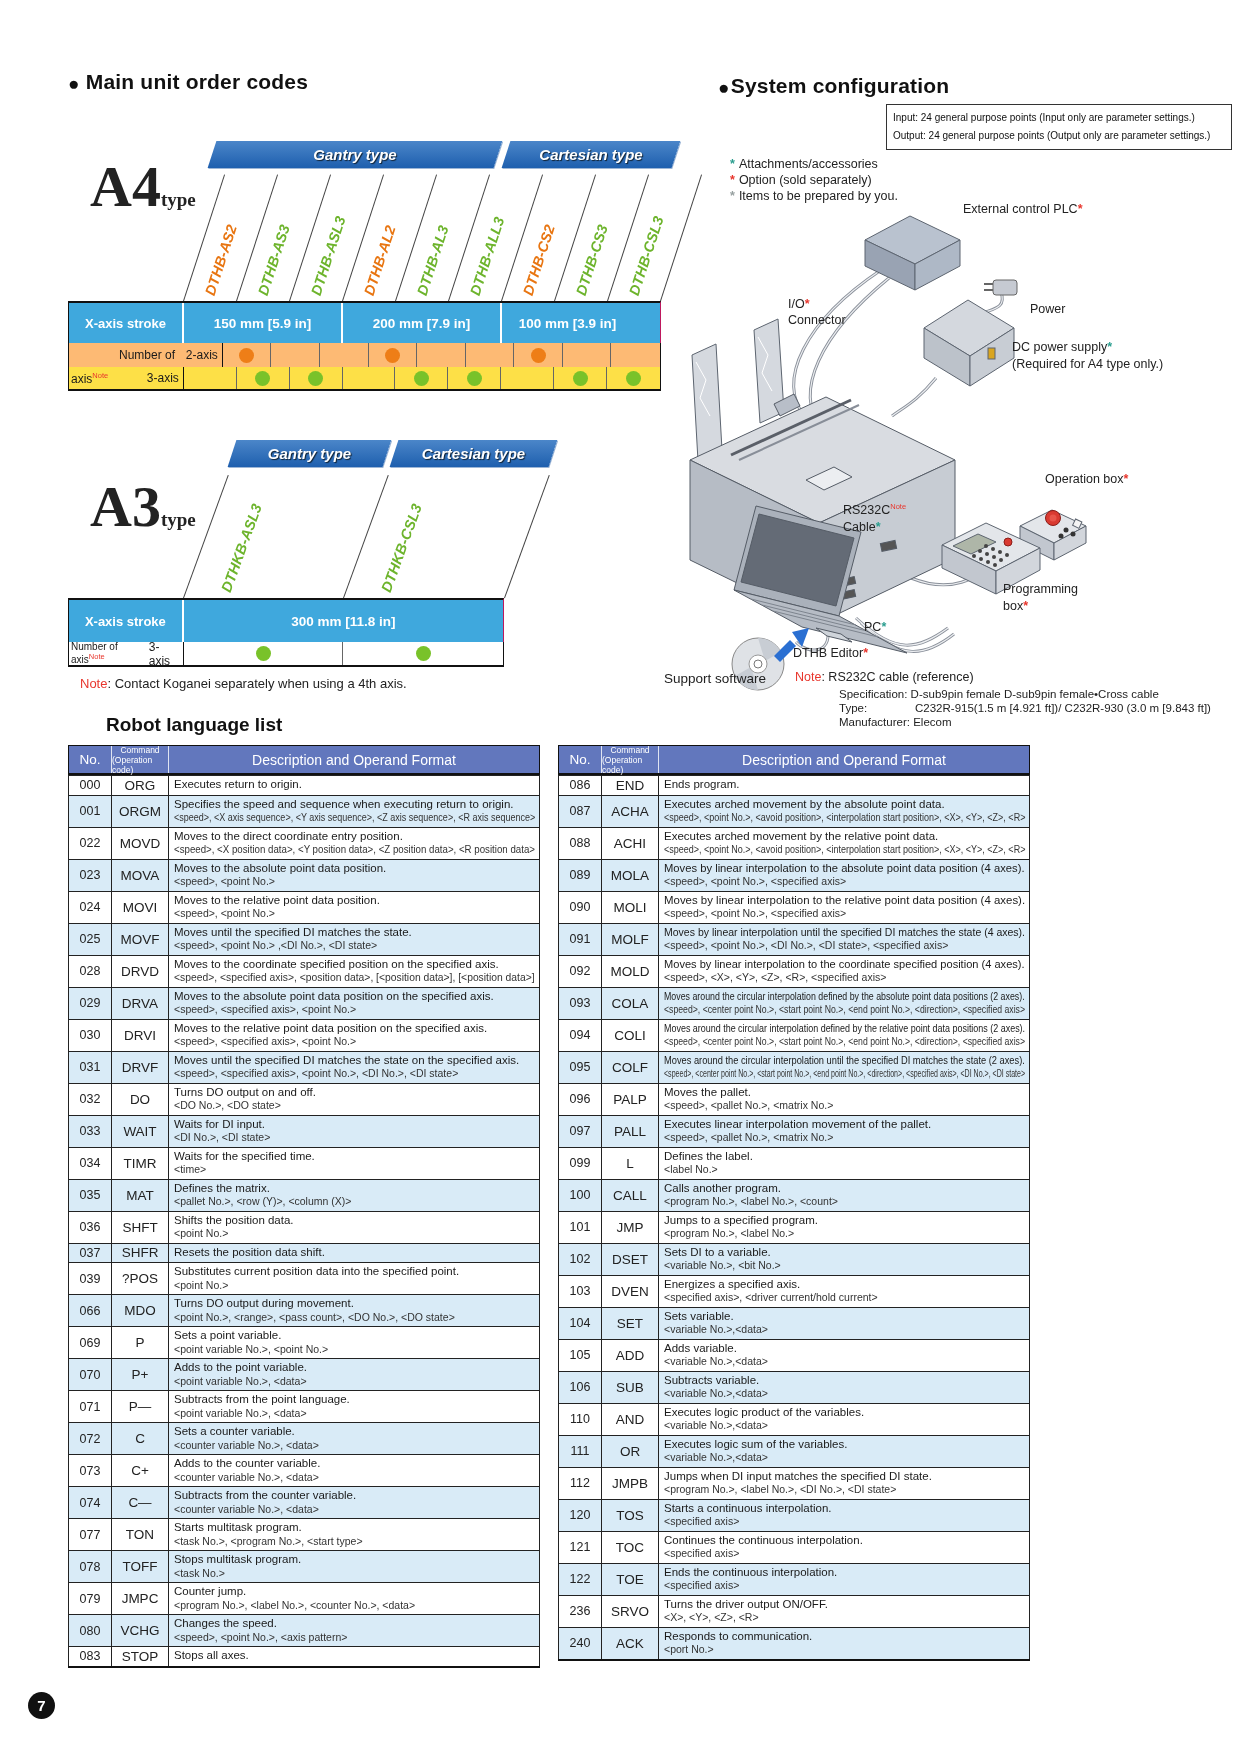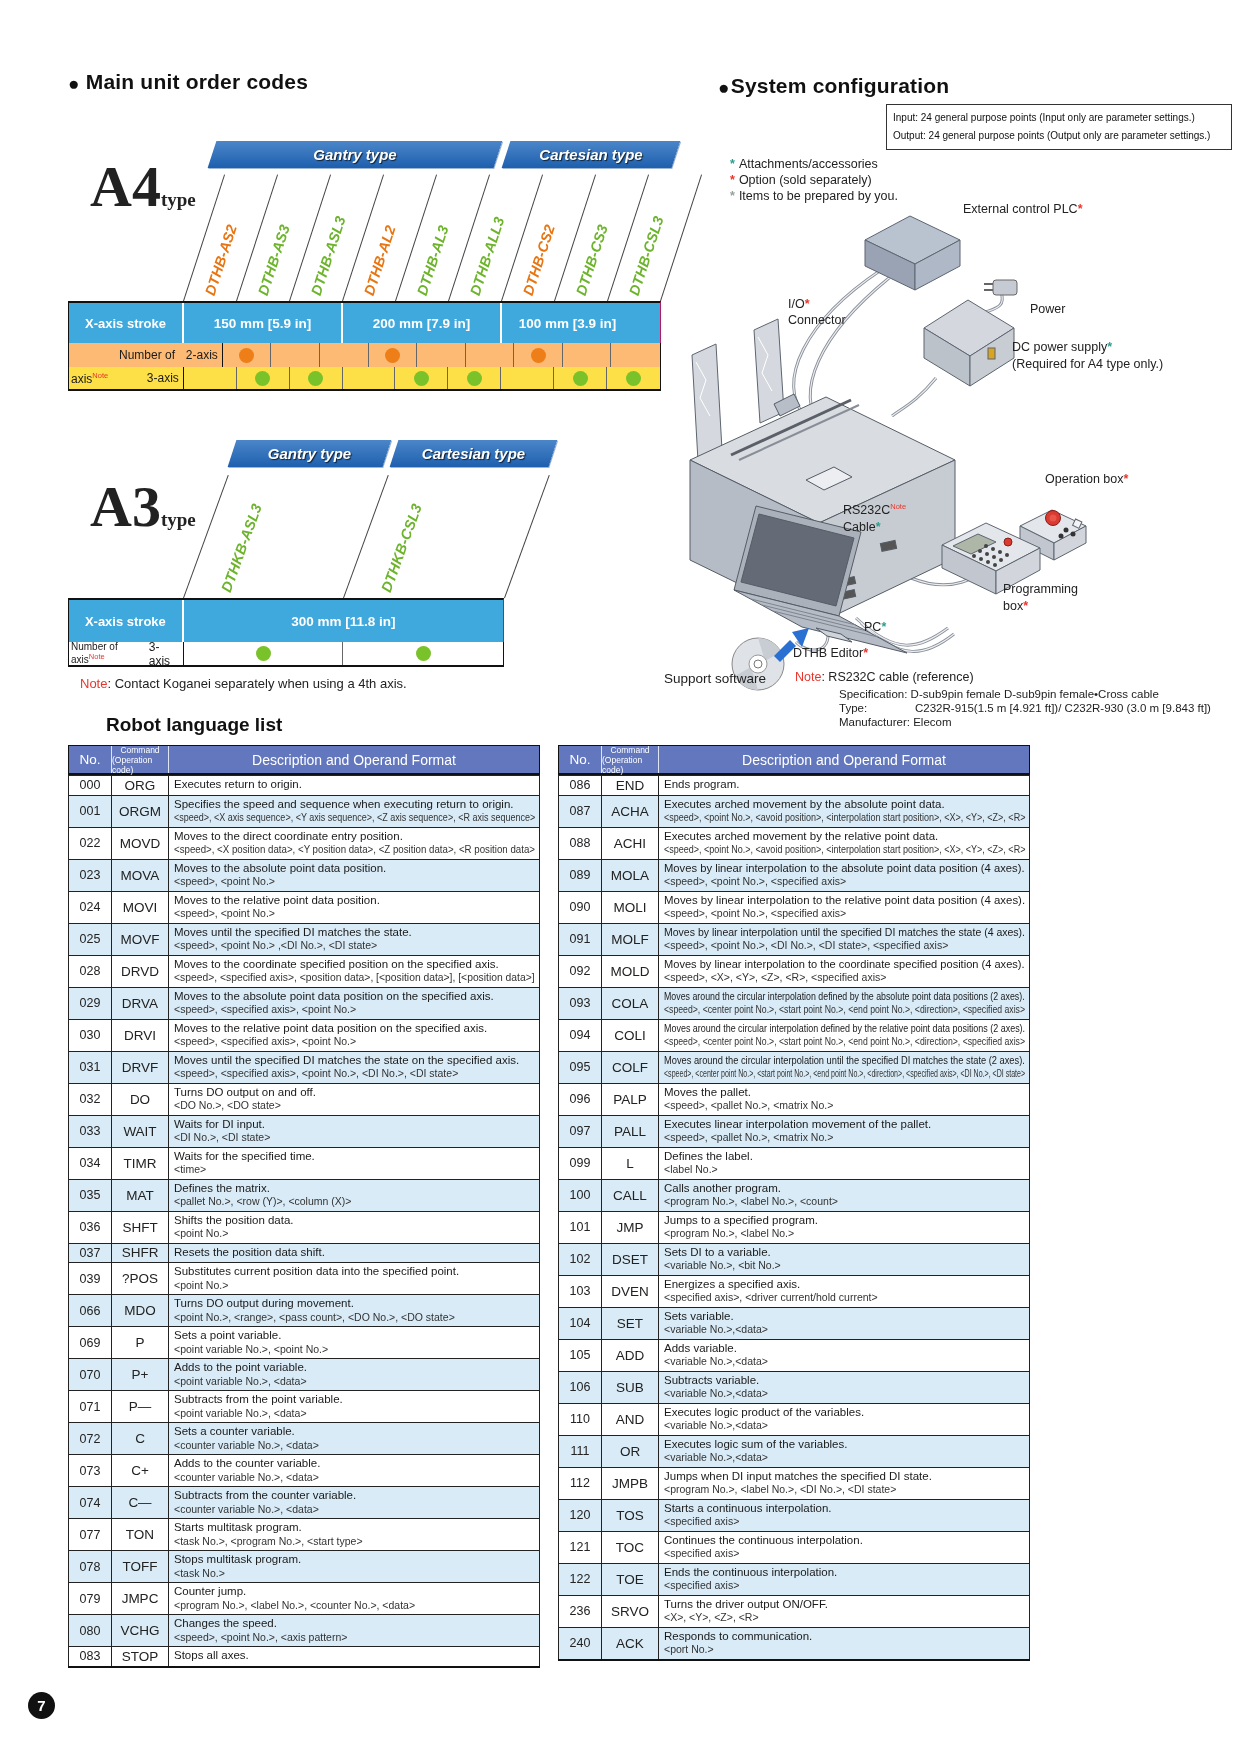--- a/index.html
+++ b/index.html
@@ -514,21 +514,21 @@
         <div class="c-cmd">P+</div>
         <div class="c-desc">
           <div class="d fit">Adds to the point variable.</div>
           <div class="o fit">&lt;point variable No.&gt;, &lt;data&gt;</div>
         </div>
       </div>
       <div class="rrow">
         <div class="c-no">071</div>
         <div class="c-cmd">P—</div>
         <div class="c-desc">
-          <div class="d fit">Subtracts from the point variable.</div>
+          <div class="d fit">Subtracts from the point language.</div>
           <div class="o fit">&lt;point variable No.&gt;, &lt;data&gt;</div>
         </div>
       </div>
       <div class="rrow alt">
         <div class="c-no">072</div>
         <div class="c-cmd">C</div>
         <div class="c-desc">
           <div class="d fit">Sets a counter variable.</div>
           <div class="o fit">&lt;counter variable No.&gt;, &lt;data&gt;</div>
         </div>

